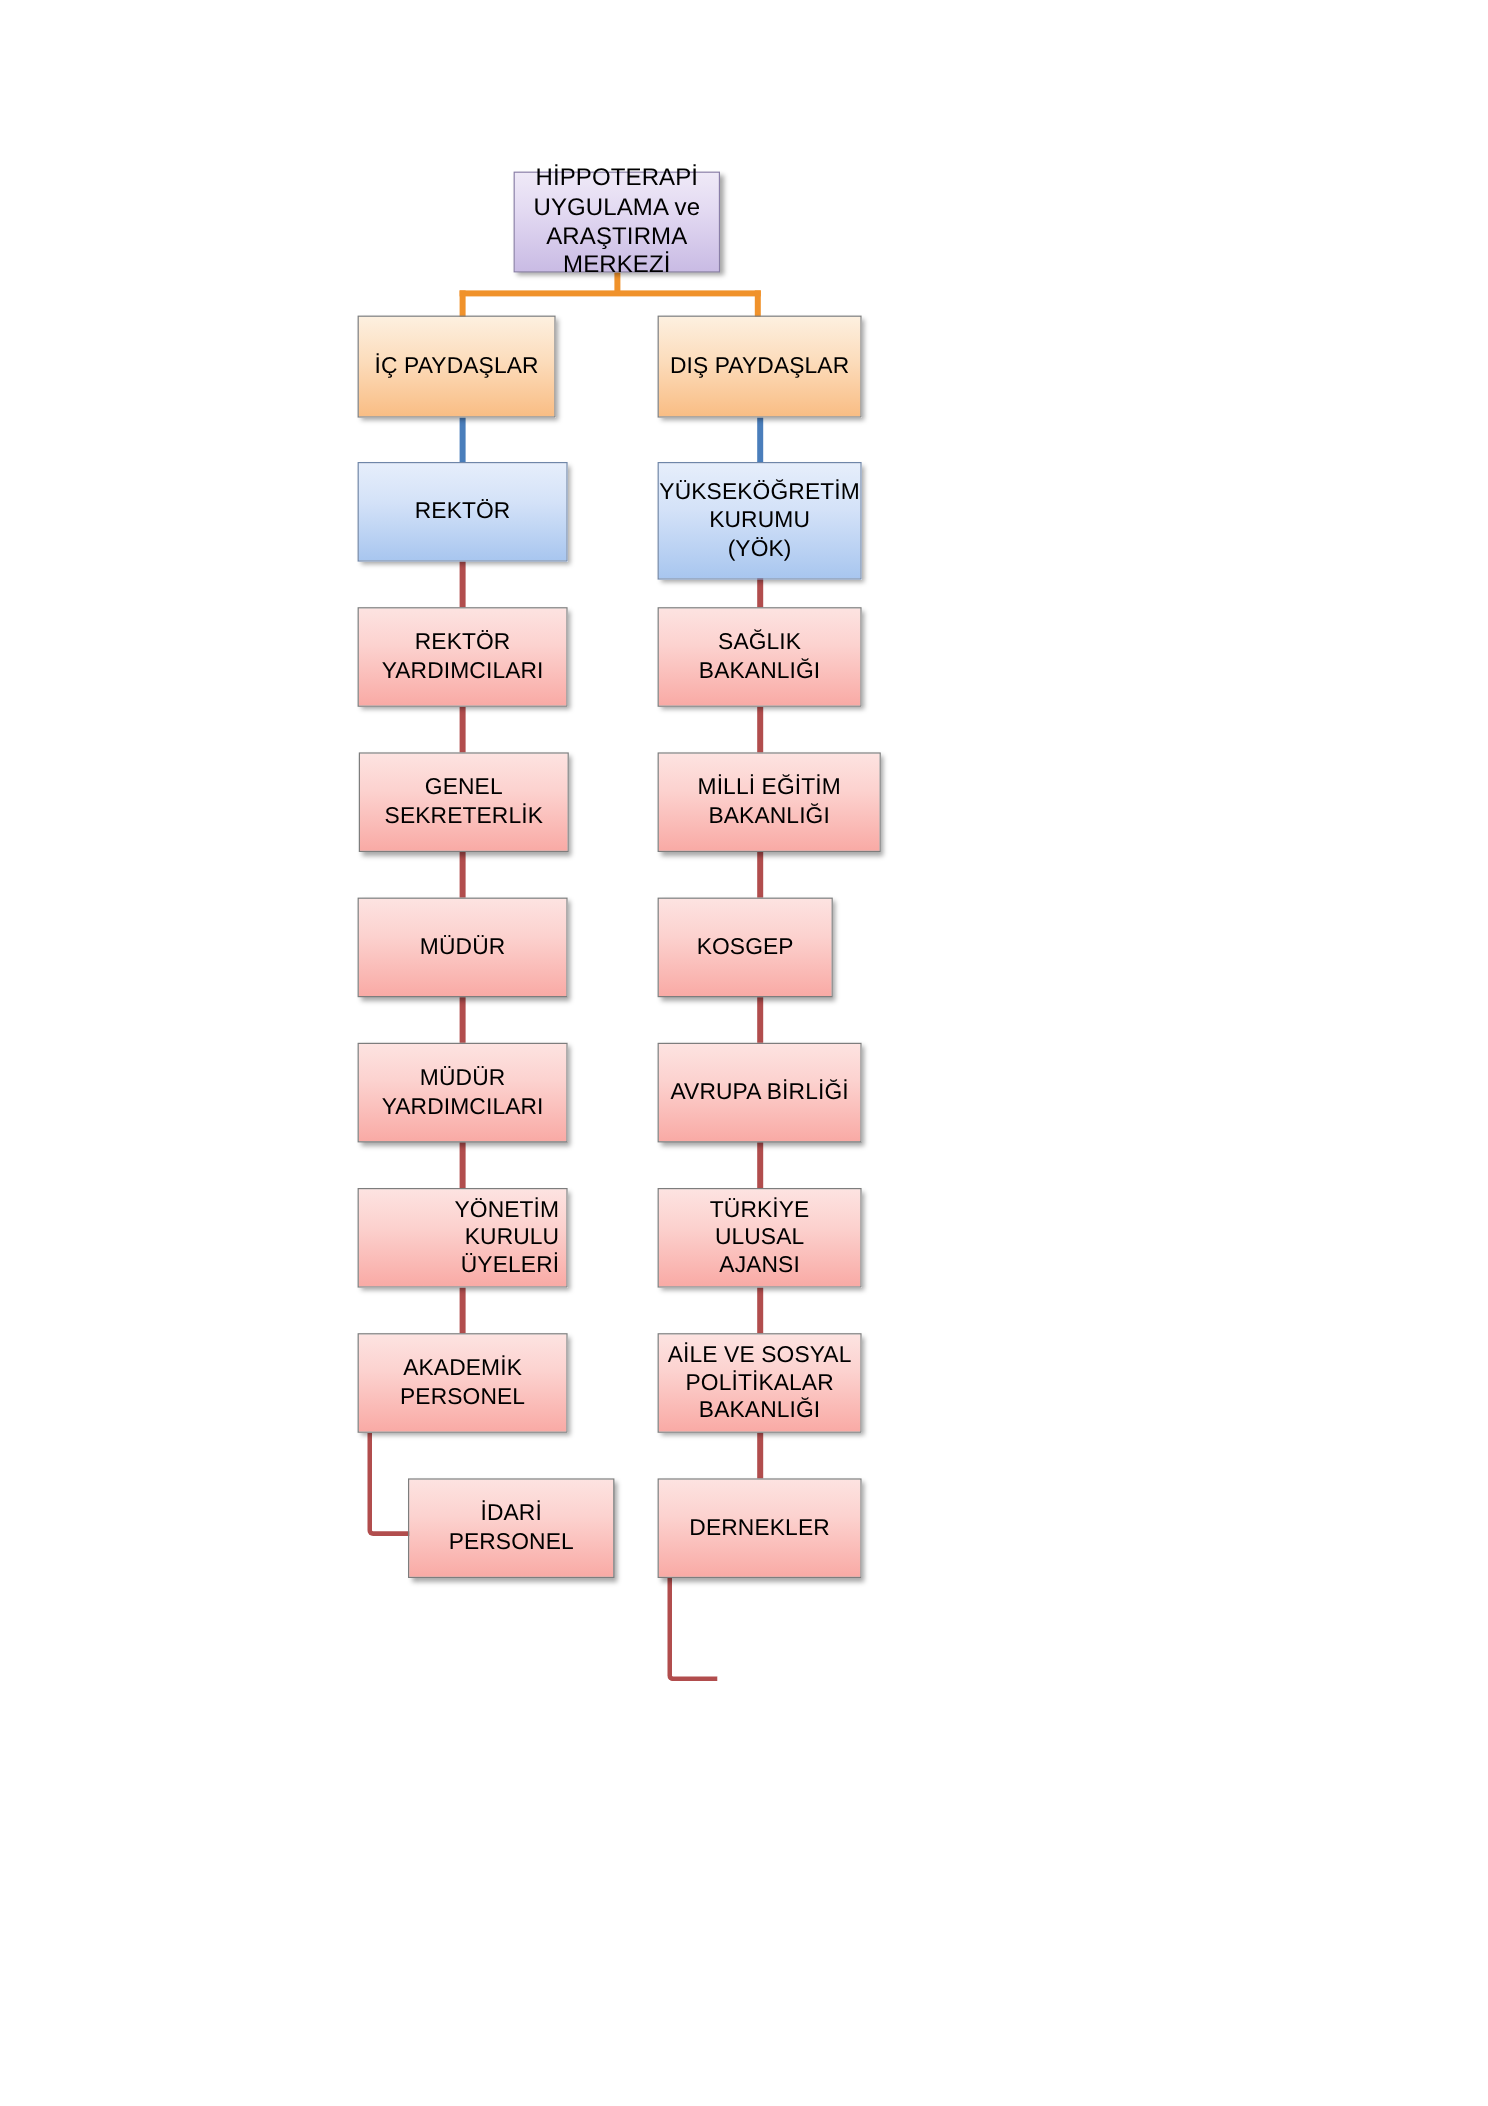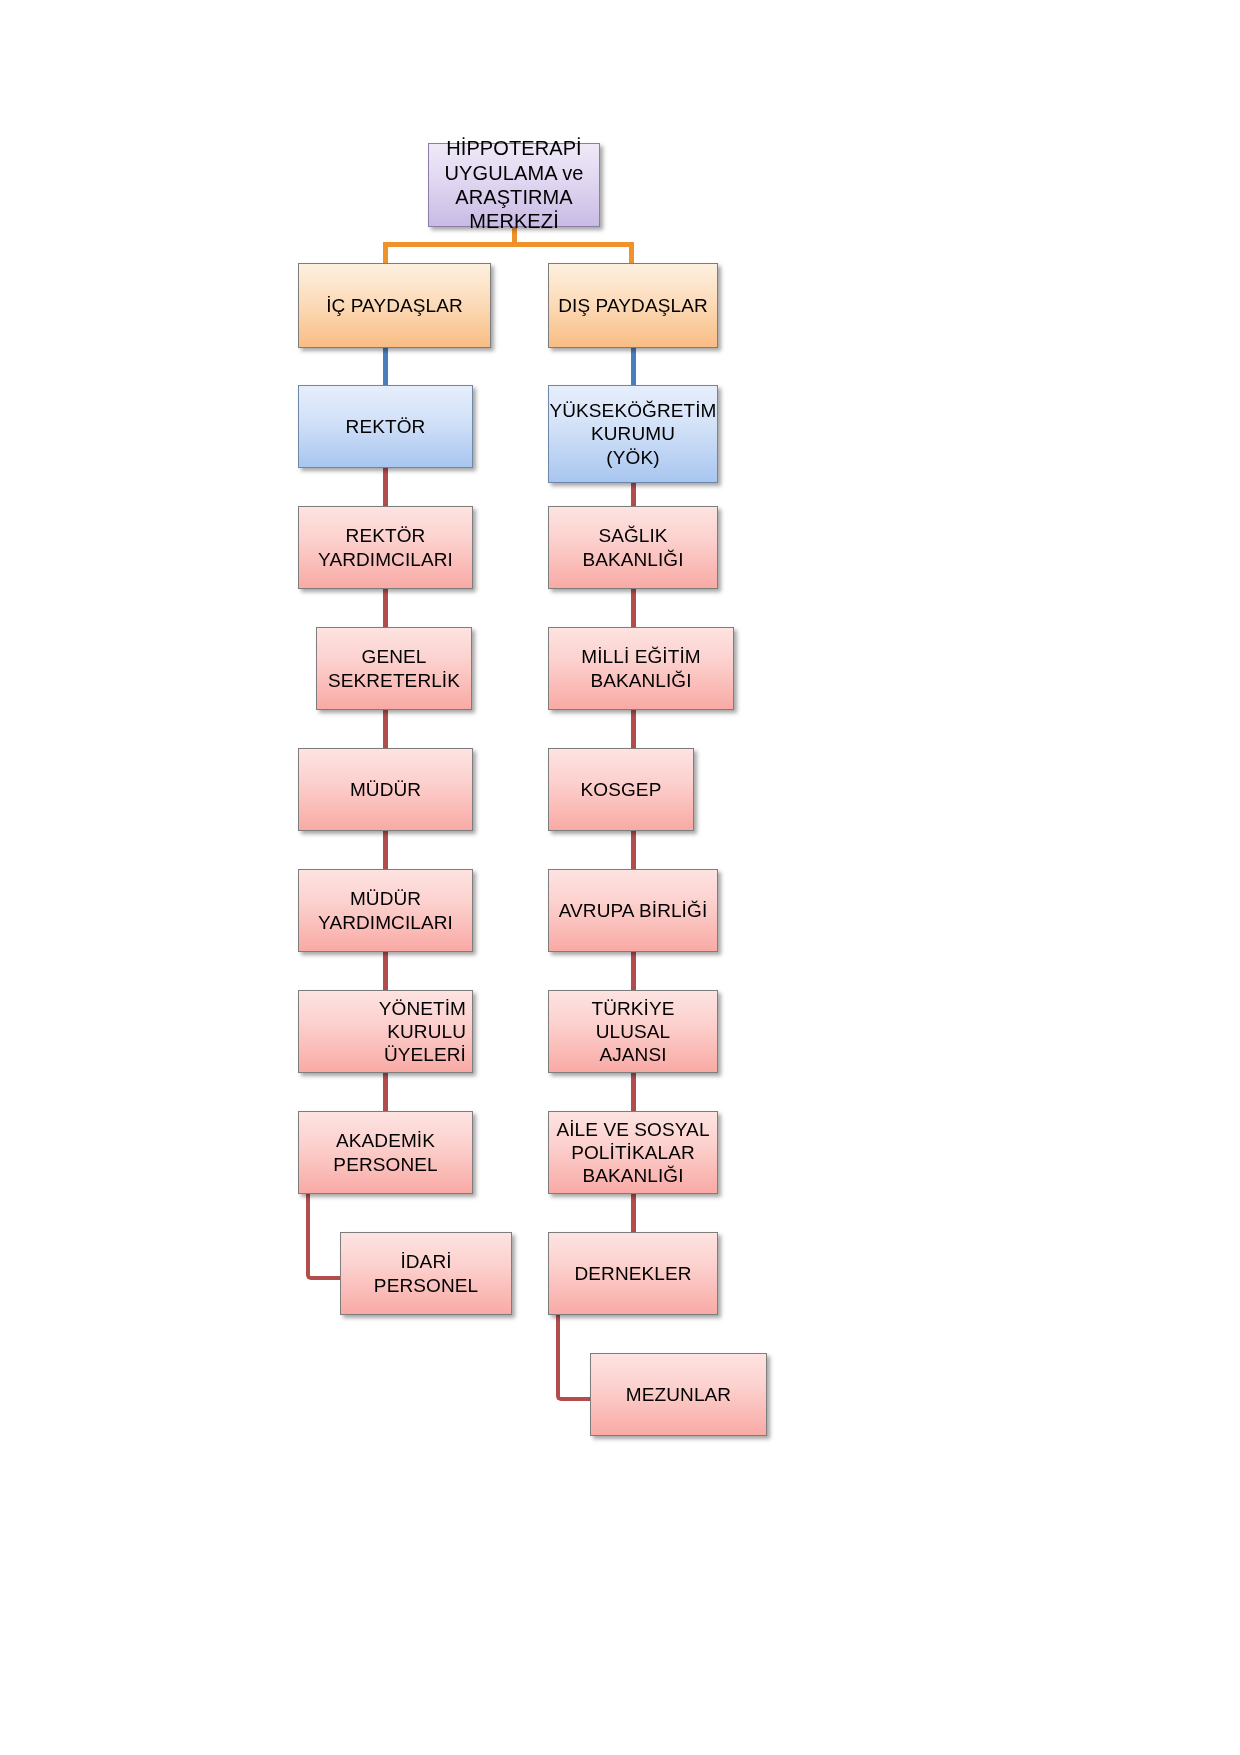--- a/index.html
+++ b/index.html
@@ -85,21 +85,21 @@
       <div>UYGULAMA ve</div>
       <div>ARAŞTIRMA MERKEZİ</div>
     </div>
   </div>
 
   <div class="conn conn-v c-orange" style="left:512px; top:227px; width:5px; height:17px;"></div>
   <div class="conn conn-h c-orange" style="left:383px; top:242px; width:251px; height:5px;"></div>
   <div class="conn conn-v c-orange" style="left:383px; top:242px; width:5px; height:22px;"></div>
   <div class="conn conn-v c-orange" style="left:629px; top:242px; width:5px; height:22px;"></div>
 
-  <div class="node node-orange" style="left:298px; top:263px; width:193px; height:85px;">
+  <div class="node node-orange" style="left:298px; top:263px; width:165px; height:85px;">
     <div>İÇ PAYDAŞLAR</div>
   </div>
 
   <div class="node node-orange" style="left:548px; top:263px; width:170px; height:85px;">
     <div>DIŞ PAYDAŞLAR</div>
   </div>
 
   <div class="conn conn-v c-blue" style="left:383px; top:348px; width:5px; height:37px;"></div>
   <div class="conn conn-v c-blue" style="left:631px; top:348px; width:5px; height:37px;"></div>
 
@@ -119,21 +119,21 @@
 
   <div class="conn conn-v c-red" style="left:383px; top:468px; width:5px; height:38px;"></div>
   <div class="node node-pink" style="left:298px; top:506px; width:175px; height:83px;">
     <div>
       <div>REKTÖR</div>
       <div>YARDIMCILARI</div>
     </div>
   </div>
 
   <div class="conn conn-v c-red" style="left:383px; top:589px; width:5px; height:38px;"></div>
-  <div class="node node-pink" style="left:316px; top:627px; width:156px; height:83px;">
+  <div class="node node-pink" style="left:299px; top:627px; width:175px; height:83px;">
     <div>
       <div>GENEL SEKRETERLİK</div>
     </div>
   </div>
 
   <div class="conn conn-v c-red" style="left:383px; top:710px; width:5px; height:38px;"></div>
   <div class="node node-pink" style="left:298px; top:748px; width:175px; height:83px;">
     <div>
       <div>MÜDÜR</div>
     </div>
@@ -216,19 +216,14 @@
   </div>
 
   <div class="conn conn-v c-red" style="left:631px; top:1194px; width:5px; height:38px;"></div>
   <div class="node node-pink" style="left:548px; top:1232px; width:170px; height:83px;">
     <div>
       <div>DERNEKLER</div>
     </div>
   </div>
 
   <div class="elbow" style="left:556px; top:1315px; width:38px; height:82px;"></div>
-  <div class="node node-pink" style="left:590px; top:1353px; width:177px; height:83px;">
-    <div>
-      <div>MEZUNLAR</div>
-    </div>
-  </div>
 
 </div>
 
 </body></html>

